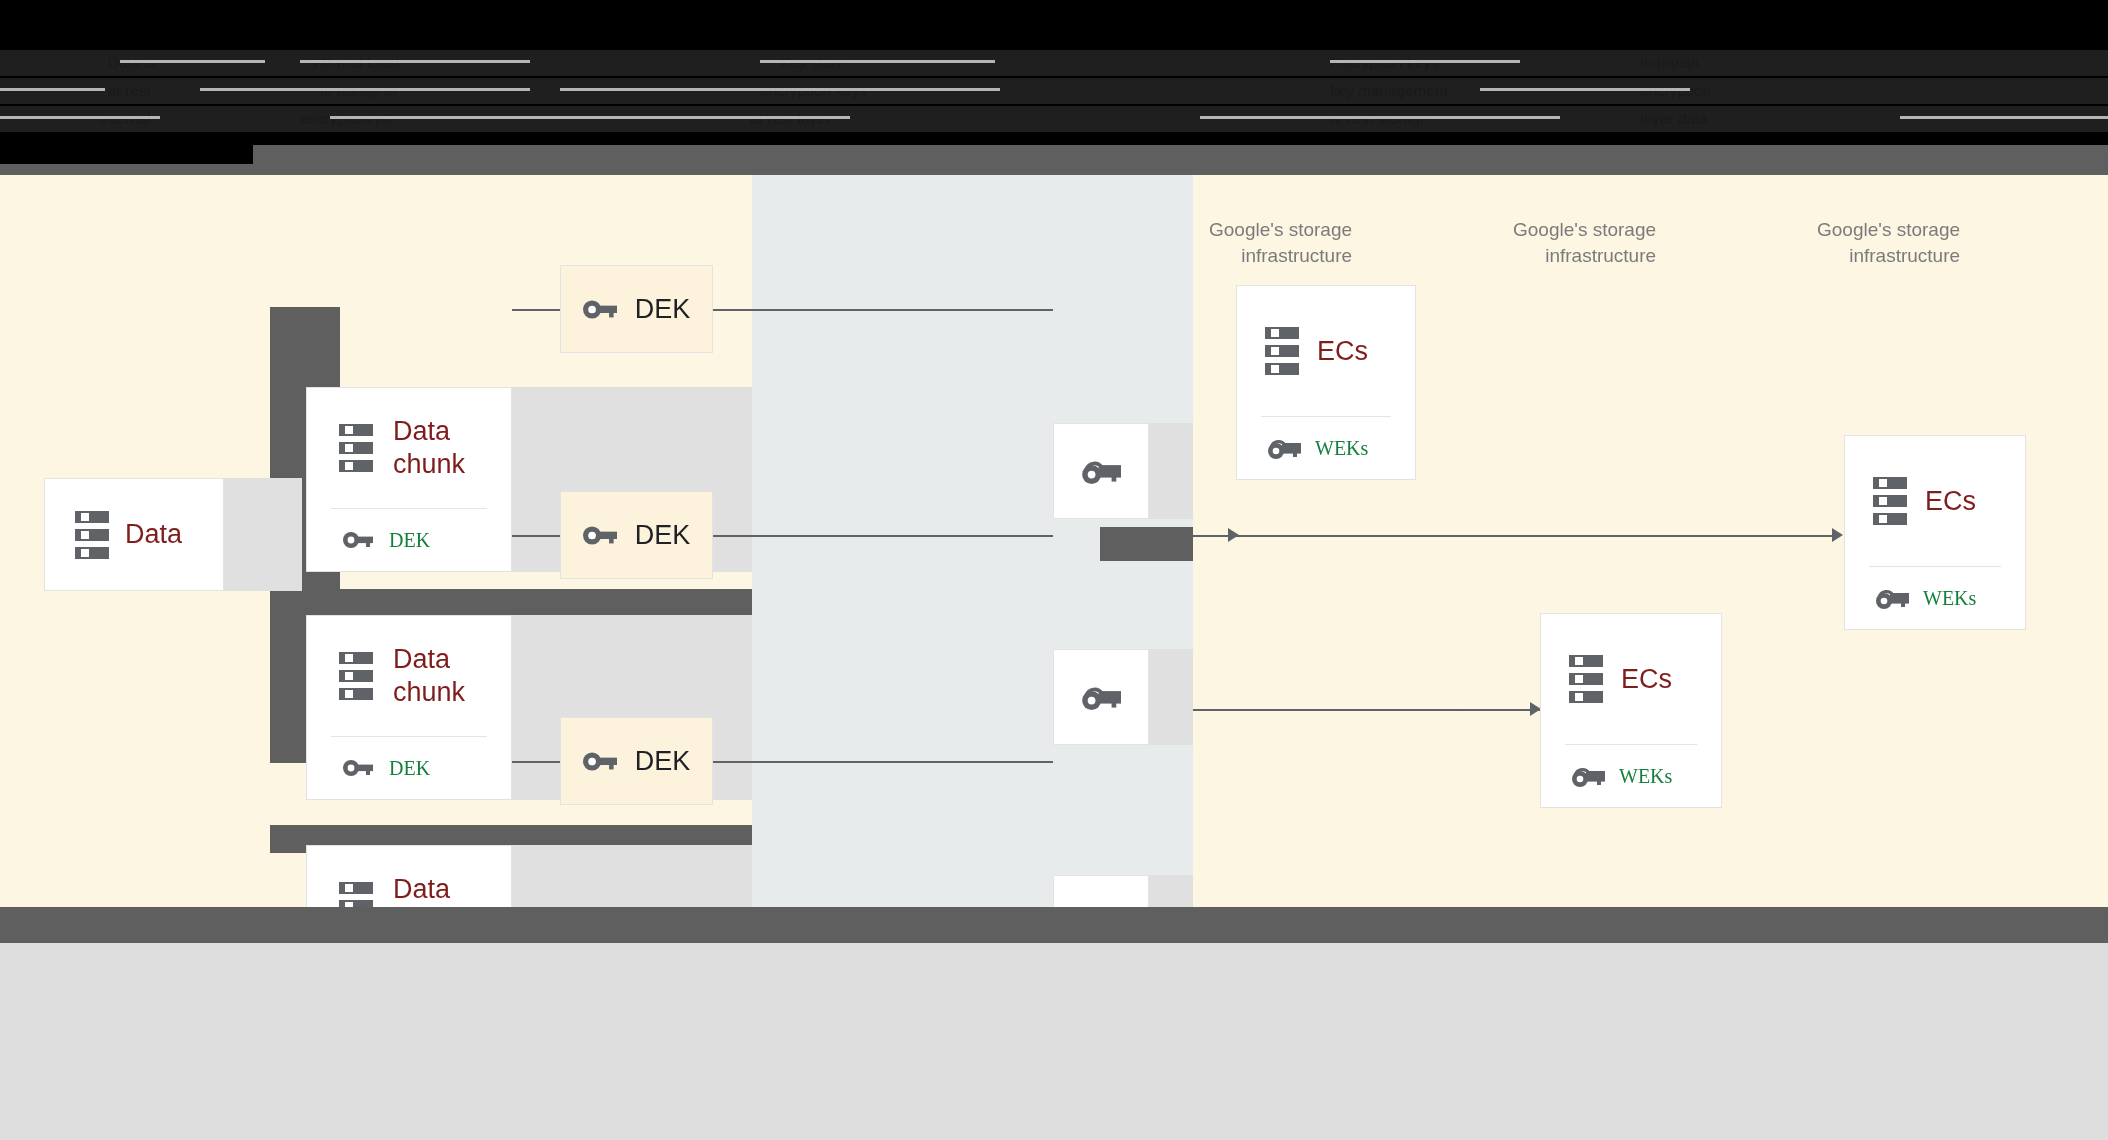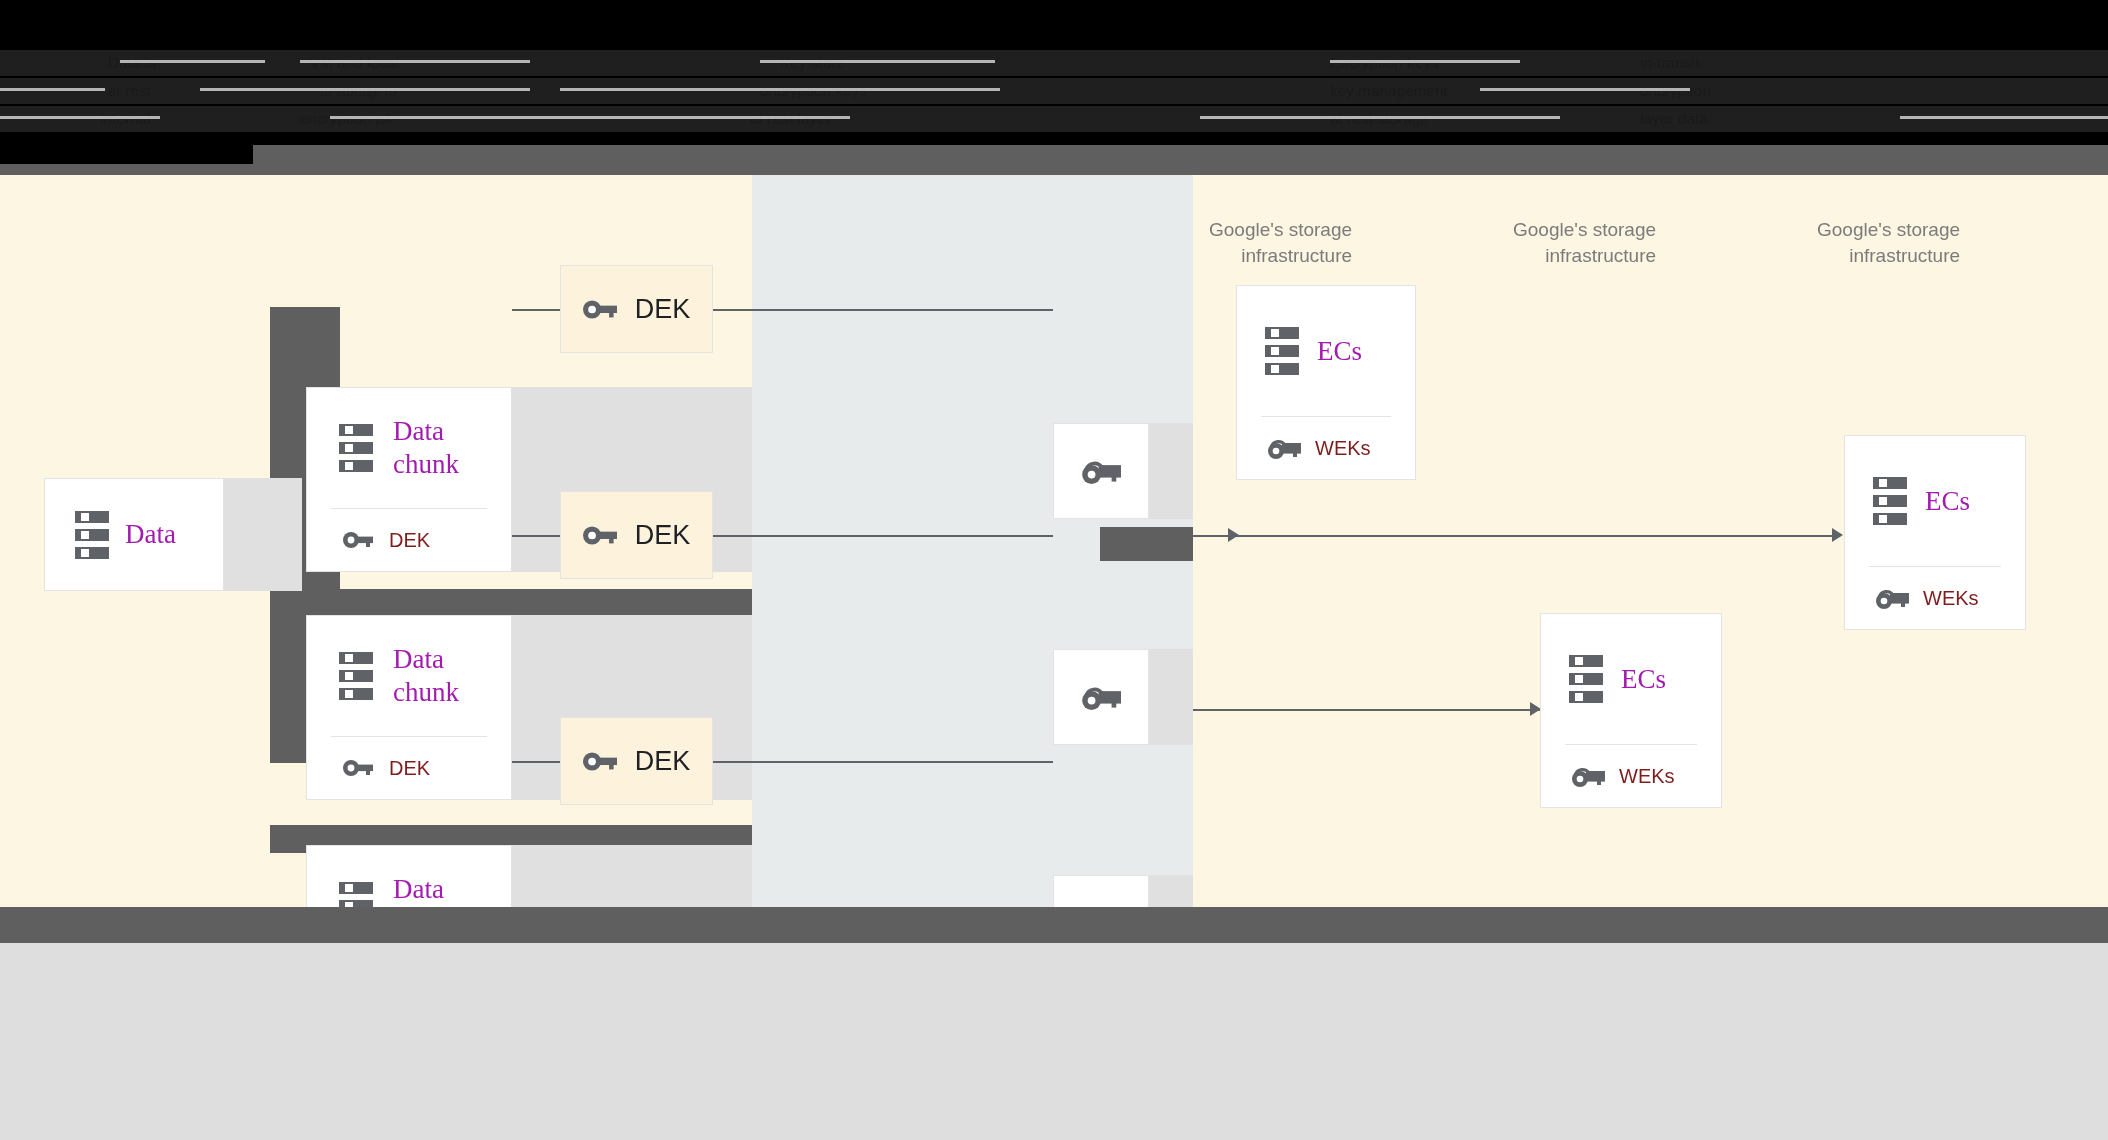--- a/index.html
+++ b/index.html
@@ -38,22 +38,22 @@
   .caption-body b { font-weight: bold; }
 
   
   .card {
     position: absolute; background: #fff; border: 1px solid #e3e3e3;
     display: flex; flex-direction: column;
   }
   .card-main { flex: 1; display: flex; align-items: center; gap: 20px; padding: 0 0 0 32px; }
   .card-div  { height: 1px; background: #e4e4e4; margin: 0 24px; }
   .card-foot { height: 62px; display: flex; align-items: center; gap: 16px; padding: 0 0 0 36px; }
-  .card-title { font-size: 27px; color: #a21caf; line-height: 33px; font-family: Liberation Serif, serif; }
-  .card-sub  { font-size: 20px; color: #7f1d1d; }
+  .card-title { font-size: 27px; color: #7f1d1d; line-height: 33px; }
+  .card-sub  { font-size: 20px; color: #15803d; font-family: Liberation Serif, serif; }
 
   
   .svr { display: flex; flex-direction: column; gap: 6px; flex: none; }
   .svr i { display: block; background: #5f6368; position: relative; }
   .svr i::before { content:""; position:absolute; left:6px; top:50%; transform:translateY(-50%);
                    width:8px; height:8px; background:#fff; }
 
   
   .ico { flex: none; display: block; }
 

